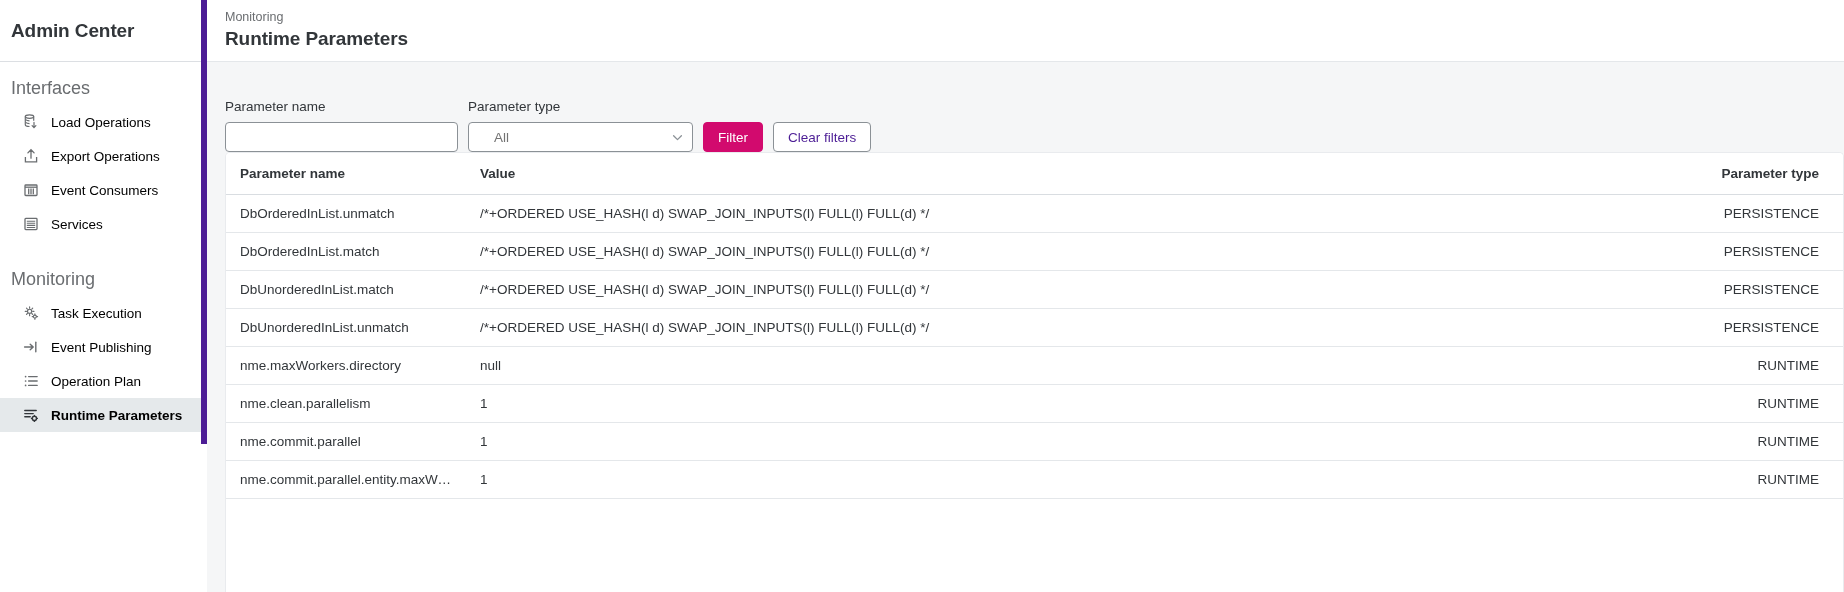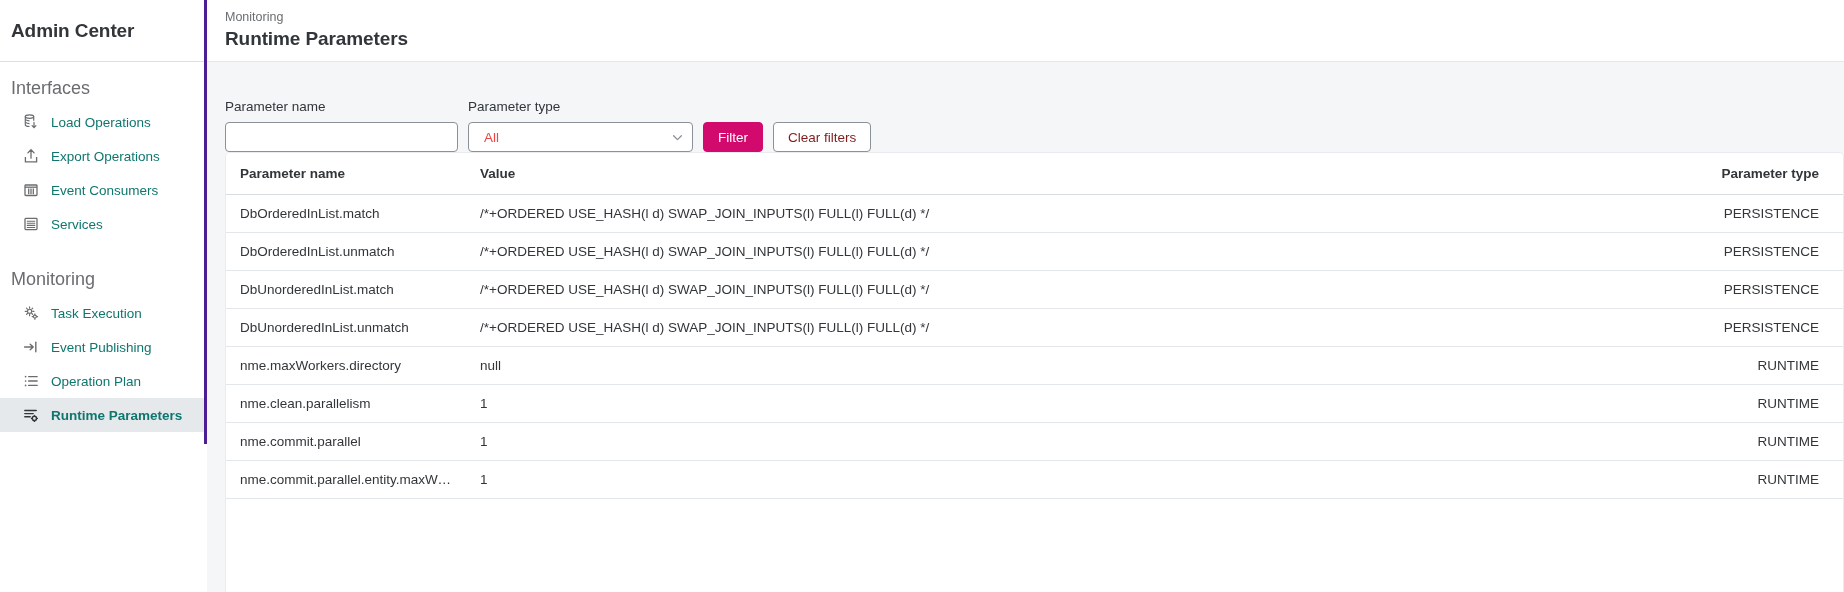--- a/index.html
+++ b/index.html
@@ -17,21 +17,21 @@
     display: flex;
     background: #ffffff;
   }
 
   
   #sidebar {
     width: 207px;
     min-width: 207px;
     height: 444px;
     background: #ffffff;
-    border-right: 3px solid #4c1d95;
+    border-right: 6px solid #4c1d95;
     display: flex;
     flex-direction: column;
   }
   #sidebar-header {
     height: 62px;
     min-height: 62px;
     display: flex;
     align-items: center;
     padding-left: 11px;
     border-bottom: 1px solid #dcdfe3;
@@ -55,21 +55,21 @@
     line-height: 26px;
     margin-bottom: 4px;
   }
   .nav-group + .nav-group { margin-top: 25px; }
   .nav-item {
     display: flex;
     align-items: center;
     height: 34px;
     padding-left: 22px;
     cursor: pointer;
-    color: #0f766e;
+    color: #000000;
     font-size: 13.5px;
   }
   .nav-item .nav-icon {
     width: 18px;
     height: 18px;
     min-width: 18px;
     margin-right: 11px;
     display: flex;
     align-items: center;
     justify-content: center;
@@ -157,24 +157,24 @@
     width: 225px;
     height: 30px;
   }
   .select-box {
     width: 225px;
     height: 30px;
     border: 1px solid #8b9196;
     border-radius: 4px;
     background: #ffffff;
     font-size: 13.5px;
-    color: #ef4444;
-    display: flex;
-    align-items: center;
-    padding: 0 15px;
+    color: #737373;
+    display: flex;
+    align-items: center;
+    padding: 0 25px;
     cursor: pointer;
   }
   .select-arrow {
     position: absolute;
     right: 9px;
     top: 0;
     height: 30px;
     display: flex;
     align-items: center;
     color: #8b9196;
@@ -194,21 +194,21 @@
     border: 1px solid transparent;
     margin-right: 10px;
   }
   .btn-emphasized {
     background: #d20a6e;
     color: #ffffff;
     border-color: #d20a6e;
   }
   .btn-default {
     background: #ffffff;
-    color: #7f1d1d;
+    color: #4c1d95;
     border-color: #8b9196;
   }
 
   
   #table-card {
     margin: 0 0 0 18px;
     background: #ffffff;
     border: 1px solid #e9ebee;
     border-bottom: none;
     border-radius: 5px 5px 0 0;
@@ -403,30 +403,30 @@
           </colgroup>
           <thead>
             <tr>
               <th>Parameter name</th>
               <th>Value</th>
               <th class="col-type">Parameter type</th>
             </tr>
           </thead>
           <tbody id="table-body">
               <tr>
+                <td>DbOrderedInList.unmatch</td>
+                <td>/*+ORDERED USE_HASH(l d) SWAP_JOIN_INPUTS(l) FULL(l) FULL(d) */</td>
+                <td class="col-type">PERSISTENCE</td>
+              </tr>
+              <tr>
                 <td>DbOrderedInList.match</td>
                 <td>/*+ORDERED USE_HASH(l d) SWAP_JOIN_INPUTS(l) FULL(l) FULL(d) */</td>
                 <td class="col-type">PERSISTENCE</td>
               </tr>
               <tr>
-                <td>DbOrderedInList.unmatch</td>
-                <td>/*+ORDERED USE_HASH(l d) SWAP_JOIN_INPUTS(l) FULL(l) FULL(d) */</td>
-                <td class="col-type">PERSISTENCE</td>
-              </tr>
-              <tr>
                 <td>DbUnorderedInList.match</td>
                 <td>/*+ORDERED USE_HASH(l d) SWAP_JOIN_INPUTS(l) FULL(l) FULL(d) */</td>
                 <td class="col-type">PERSISTENCE</td>
               </tr>
               <tr>
                 <td>DbUnorderedInList.unmatch</td>
                 <td>/*+ORDERED USE_HASH(l d) SWAP_JOIN_INPUTS(l) FULL(l) FULL(d) */</td>
                 <td class="col-type">PERSISTENCE</td>
               </tr>
               <tr>

